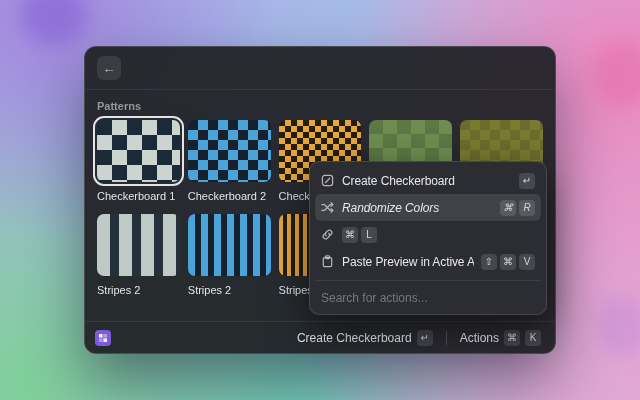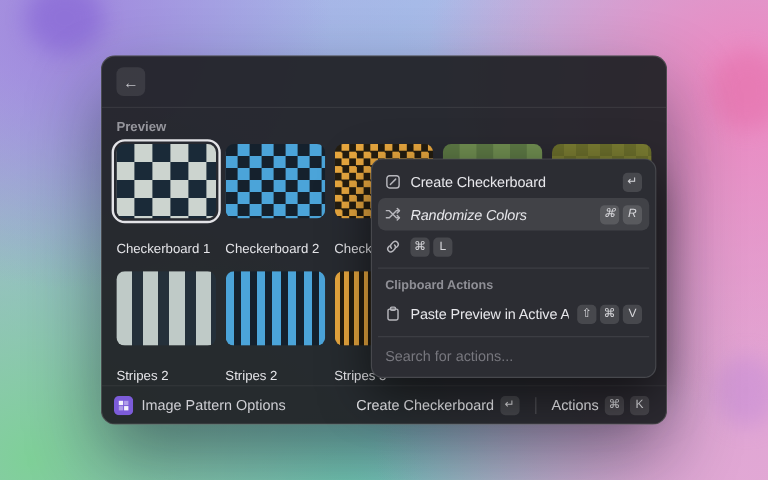--- a/index.html
+++ b/index.html
@@ -42,21 +42,21 @@
   .search-input::placeholder { color:#7f7f86; }
   .hdr-divider { height:1px; background:rgba(255,255,255,0.07); }
 
   .content { padding:8px 12px 0; }
   .section-label { color:#96969d; font-size:11px; font-weight:600; margin:2px 0 8px; }
   .grid { display:grid; grid-template-columns:repeat(5,1fr); gap:8px; margin-bottom:12px; }
   .cell { cursor:pointer; }
   .tile { height:62px; border-radius:7px; overflow:hidden; background:#333; }
   .cell.selected .tile { outline:2px solid #e3e3e7; outline-offset:2px; }
   .swatch { width:100%; height:100%; }
-  .tile-label { color:#e5e5e9; font-size:11px; margin-top:20px; white-space:nowrap; overflow:hidden; min-height:12px; }
+  .tile-label { color:#e5e5e9; font-size:11px; margin-top:8px; white-space:nowrap; overflow:hidden; min-height:12px; }
 
   .footer {
     position:absolute; left:0; right:0; bottom:0; height:32px;
     display:flex; align-items:center; justify-content:space-between;
     padding:0 10px; border-top:1px solid rgba(255,255,255,0.08);
     border-radius:0 0 12px 12px;
   }
   .footer-left { display:flex; align-items:center; gap:7px; color:#cfcfd4; font-size:12px; }
   .footer-right { display:flex; align-items:center; gap:7px; }
   .footer-action { display:flex; align-items:center; gap:5px; color:#e7e7eb; font-size:12px; font-weight:500; cursor:pointer; padding:3px 4px; border-radius:5px; }
@@ -100,21 +100,21 @@
 <div class="blob blob3"></div>
 
 <div class="window">
 
   <div class="header">
     <button class="back-btn">←</button>
   </div>
   <div class="hdr-divider"></div>
 
   <div class="content">
-    <div class="section-label">Preview</div>
+    <div class="section-label">Patterns</div>
 
     <div class="grid">
       <div class="cell selected">
         <div class="tile">
             <div class="swatch" style="background: conic-gradient(rgb(204, 212, 207) 25%, rgb(26, 42, 56) 0deg, rgb(26, 42, 56) 50%, rgb(204, 212, 207) 0deg, rgb(204, 212, 207) 75%, rgb(26, 42, 56) 0deg) 0% 0% / 30px 30px;"></div>
           </div>
         <div class="tile-label">Checkerboard 1</div>
       </div>
       <div class="cell">
         <div class="tile">
@@ -198,21 +198,20 @@
             <path d="M5.6 8.4a2.7 2.7 0 0 1 0-3.8l1.7-1.7a2.7 2.7 0 0 1 3.8 3.8l-.9.9"></path>
             <path d="M8.4 5.6a2.7 2.7 0 0 1 0 3.8l-1.7 1.7a2.7 2.7 0 0 1-3.8-3.8l.9-.9"></path>
           </svg>
       </span>
       <span class="mi-keys">
         <span class="kbd">⌘</span>
         <span class="kbd">L</span>
       </span>
     </div>
 
-    <div class="menu-section">Clipboard Actions</div>
 
     <div class="menu-item">
       <span class="mi-icon">
         <svg width="13" height="13" viewBox="0 0 14 14" fill="none" stroke="currentColor" stroke-width="1.3" stroke-linecap="round" stroke-linejoin="round">
             <rect x="2.5" y="2.8" width="9" height="9.7" rx="1.5"></rect>
             <rect x="4.8" y="1" width="4.4" height="2.8" rx="1"></rect>
           </svg>
       </span>
       <span class="mi-label">Paste Preview in Active App</span>
       <span class="mi-keys">
@@ -231,21 +230,20 @@
     <div class="footer-left">
       <span style="display:flex;">
         <svg width="16" height="16" viewBox="0 0 16 16">
             <rect width="16" height="16" rx="4" fill="#7c5cd9"></rect>
             <rect x="4" y="4" width="3.6" height="3.6" fill="#ffffff" opacity="0.92"></rect>
             <rect x="8.4" y="8.4" width="3.6" height="3.6" fill="#ffffff" opacity="0.92"></rect>
             <rect x="8.4" y="4" width="3.6" height="3.6" fill="#ffffff" opacity="0.4"></rect>
             <rect x="4" y="8.4" width="3.6" height="3.6" fill="#ffffff" opacity="0.4"></rect>
           </svg>
       </span>
-      <span>Image Pattern Options</span>
     </div>
     <div class="footer-right">
       <div class="footer-action">
         <span>Create Checkerboard</span>
         <span class="kbd">↵</span>
       </div>
       <div class="divider-v"></div>
       <div class="footer-action">
         <span>Actions</span>
         <span class="kbd">⌘</span>

